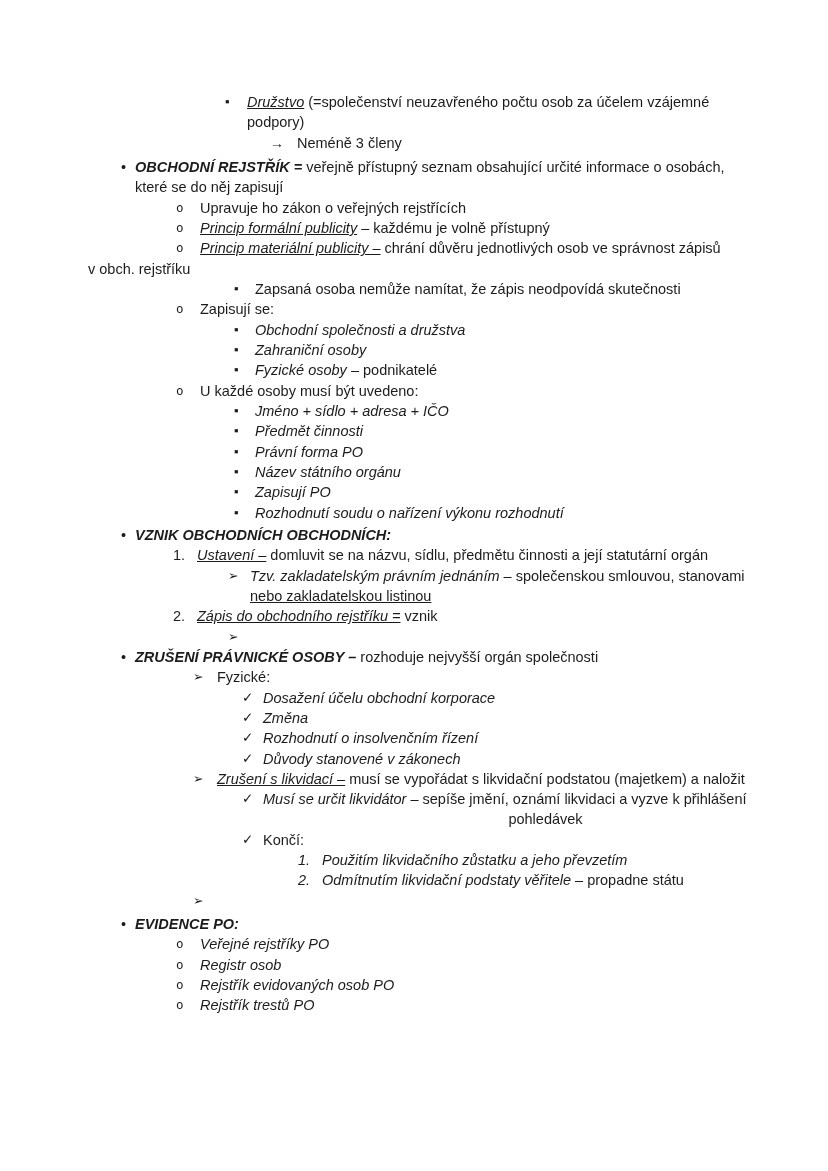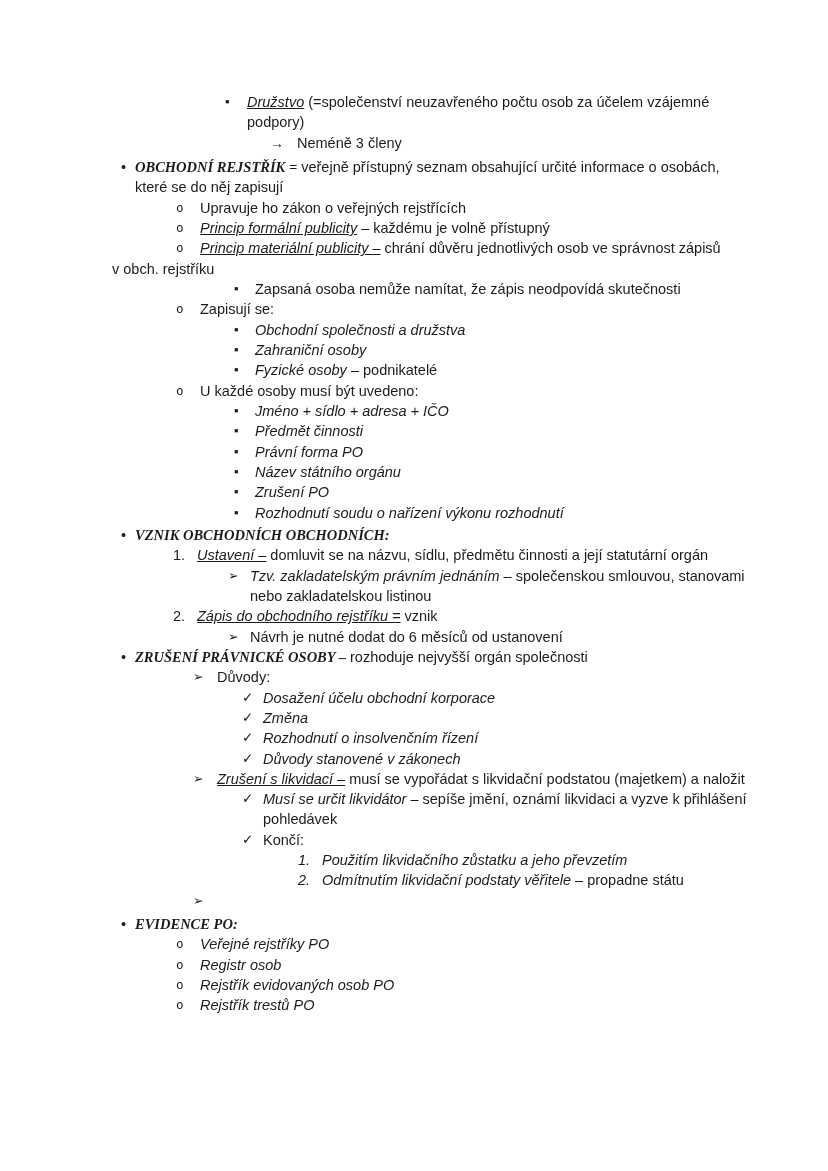--- a/index.html
+++ b/index.html
@@ -31,65 +31,65 @@
     top:0;
     line-height:20.33px;
   }
   .mk-dot       { font-size:14.5px; }
   .mk-circle    { font-size:12.5px; font-family:"DejaVu Sans Mono","Liberation Mono",monospace; }
   .mk-square    { font-size:13px; }
   .mk-arrowhead { font-size:12.5px; }
   .mk-arrow     { font-size:14px; }
   .mk-check     { font-size:13.5px; }
   .mk-num       { font-size:14.5px; }
-  .seg-b { font-weight:bold;font-family:Liberation Serif, serif; }
+  .seg-b { font-weight:bold; }
   .seg-i { font-style:italic; }
   .seg-u { text-decoration:underline; }
 </style>
 </head>
 <body>
 
 <div class="page">
   <div class="doc">
       <div class="line" style="padding-left: 247px;"><span class="mk mk-square" style="left: 225px;">▪</span><span class="seg-i seg-u">Družstvo</span><span> (=společenství neuzavřeného počtu osob za účelem vzájemné</span></div>
       <div class="line" style="padding-left: 247px;"><span>podpory)</span></div>
       <div class="line" style="padding-left: 297px;"><span class="mk mk-arrow" style="left: 270px;">→</span><span>Neméně 3 členy</span></div>
       <div class="line" style="padding-left: 135px; margin-top: 4px;"><span class="mk mk-dot" style="left: 121px;">•</span><span class="seg-b seg-i">OBCHODNÍ REJSTŘÍK =</span><span> veřejně přístupný seznam obsahující určité informace o osobách,</span></div>
       <div class="line" style="padding-left: 135px;"><span>které se do něj zapisují</span></div>
       <div class="line" style="padding-left: 200px;"><span class="mk mk-circle" style="left: 176px;">o</span><span>Upravuje ho zákon o veřejných rejstřících</span></div>
       <div class="line" style="padding-left: 200px;"><span class="mk mk-circle" style="left: 176px;">o</span><span class="seg-i seg-u">Princip formální publicity</span><span> – každému je volně přístupný</span></div>
       <div class="line" style="padding-left: 200px;"><span class="mk mk-circle" style="left: 176px;">o</span><span class="seg-i seg-u">Princip materiální publicity –</span><span> chrání důvěru jednotlivých osob ve správnost zápisů</span></div>
-      <div class="line" style="padding-left: 112px;"><span>v obch. rejstříku</span></div>
+      <div class="line" style="padding-left: 88px;"><span>v obch. rejstříku</span></div>
       <div class="line" style="padding-left: 255px;"><span class="mk mk-square" style="left: 234px;">▪</span><span>Zapsaná osoba nemůže namítat, že zápis neodpovídá skutečnosti</span></div>
       <div class="line" style="padding-left: 200px;"><span class="mk mk-circle" style="left: 176px;">o</span><span>Zapisují se:</span></div>
       <div class="line" style="padding-left: 255px;"><span class="mk mk-square" style="left: 234px;">▪</span><span class="seg-i">Obchodní společnosti a družstva</span></div>
       <div class="line" style="padding-left: 255px;"><span class="mk mk-square" style="left: 234px;">▪</span><span class="seg-i">Zahraniční osoby</span></div>
       <div class="line" style="padding-left: 255px;"><span class="mk mk-square" style="left: 234px;">▪</span><span class="seg-i">Fyzické osoby –</span><span> podnikatelé</span></div>
       <div class="line" style="padding-left: 200px;"><span class="mk mk-circle" style="left: 176px;">o</span><span>U každé osoby musí být uvedeno:</span></div>
       <div class="line" style="padding-left: 255px;"><span class="mk mk-square" style="left: 234px;">▪</span><span class="seg-i">Jméno + sídlo + adresa + IČO</span></div>
       <div class="line" style="padding-left: 255px;"><span class="mk mk-square" style="left: 234px;">▪</span><span class="seg-i">Předmět činnosti</span></div>
       <div class="line" style="padding-left: 255px;"><span class="mk mk-square" style="left: 234px;">▪</span><span class="seg-i">Právní forma PO</span></div>
       <div class="line" style="padding-left: 255px;"><span class="mk mk-square" style="left: 234px;">▪</span><span class="seg-i">Název státního orgánu</span></div>
-      <div class="line" style="padding-left: 255px;"><span class="mk mk-square" style="left: 234px;">▪</span><span class="seg-i">Zrušení PO</span></div>
+      <div class="line" style="padding-left: 255px;"><span class="mk mk-square" style="left: 234px;">▪</span><span class="seg-i">Zapisují PO</span></div>
       <div class="line" style="padding-left: 255px;"><span class="mk mk-square" style="left: 234px;">▪</span><span class="seg-i">Rozhodnutí soudu o nařízení výkonu rozhodnutí</span></div>
       <div class="line" style="padding-left: 135px; margin-top: 2px;"><span class="mk mk-dot" style="left: 121px;">•</span><span class="seg-b seg-i">VZNIK OBCHODNÍCH OBCHODNÍCH:</span></div>
       <div class="line" style="padding-left: 197px;"><span class="mk mk-num mk-num" style="left: 173px;">1.</span><span class="seg-i seg-u">Ustavení –</span><span> domluvit se na názvu, sídlu, předmětu činnosti a její statutární orgán</span></div>
       <div class="line" style="padding-left: 250px;"><span class="mk mk-arrowhead" style="left: 228px;">➢</span><span class="seg-i">Tzv. zakladatelským právním jednáním –</span><span> společenskou smlouvou, stanovami</span></div>
-      <div class="line" style="padding-left: 250px;"><span>nebo zakladatelskou listinou</span></div>
+      <div class="line" style="padding-left: 250px; text-decoration: underline;"><span>nebo zakladatelskou listinou</span></div>
       <div class="line" style="padding-left: 197px;"><span class="mk mk-num mk-num" style="left: 173px;">2.</span><span class="seg-i seg-u">Zápis do obchodního rejstříku =</span><span> vznik</span></div>
-      <div class="line" style="padding-left: 250px;"><span class="mk mk-arrowhead" style="left: 228px;">➢</span><span>Návrh je nutné dodat do 6 měsíců od ustanovení</span></div>
+      <div class="line" style="padding-left: 250px;"><span class="mk mk-arrowhead" style="left: 228px;">➢</span></div>
       <div class="line" style="padding-left: 135px;"><span class="mk mk-dot" style="left: 121px;">•</span><span class="seg-b seg-i">ZRUŠENÍ PRÁVNICKÉ OSOBY –</span><span> rozhoduje nejvyšší orgán společnosti</span></div>
-      <div class="line" style="padding-left: 217px;"><span class="mk mk-arrowhead" style="left: 193px;">➢</span><span>Důvody:</span></div>
+      <div class="line" style="padding-left: 217px;"><span class="mk mk-arrowhead" style="left: 193px;">➢</span><span>Fyzické:</span></div>
       <div class="line" style="padding-left: 263px;"><span class="mk mk-check" style="left: 242px;">✓</span><span class="seg-i">Dosažení účelu obchodní korporace</span></div>
       <div class="line" style="padding-left: 263px;"><span class="mk mk-check" style="left: 242px;">✓</span><span class="seg-i">Změna</span></div>
       <div class="line" style="padding-left: 263px;"><span class="mk mk-check" style="left: 242px;">✓</span><span class="seg-i">Rozhodnutí o insolvenčním řízení</span></div>
       <div class="line" style="padding-left: 263px;"><span class="mk mk-check" style="left: 242px;">✓</span><span class="seg-i">Důvody stanovené v zákonech</span></div>
       <div class="line" style="padding-left: 217px;"><span class="mk mk-arrowhead" style="left: 193px;">➢</span><span class="seg-i seg-u">Zrušení s likvidací –</span><span> musí se vypořádat s likvidační podstatou (majetkem) a naložit</span></div>
       <div class="line" style="padding-left: 263px;"><span class="mk mk-check" style="left: 242px;">✓</span><span class="seg-i">Musí se určit likvidátor</span><span> – sepíše jmění, oznámí likvidaci a vyzve k přihlášení</span></div>
-      <div class="line" style="padding-left: 263px;"><span>pohledávek</span></div>
+      <div class="line" style="padding-left: 263px; text-align: center;"><span>pohledávek</span></div>
       <div class="line" style="padding-left: 263px;"><span class="mk mk-check" style="left: 242px;">✓</span><span>Končí:</span></div>
       <div class="line" style="padding-left: 322px;"><span class="mk mk-num seg-i" style="left: 298px;">1.</span><span class="seg-i">Použitím likvidačního zůstatku a jeho převzetím</span></div>
       <div class="line" style="padding-left: 322px;"><span class="mk mk-num seg-i" style="left: 298px;">2.</span><span class="seg-i">Odmítnutím likvidační podstaty věřitele</span><span> – propadne státu</span></div>
       <div class="line" style="padding-left: 217px;"><span class="mk mk-arrowhead" style="left: 193px;">➢</span></div>
       <div class="line" style="padding-left: 135px; margin-top: 3px;"><span class="mk mk-dot" style="left: 121px;">•</span><span class="seg-b seg-i">EVIDENCE PO:</span></div>
       <div class="line" style="padding-left: 200px;"><span class="mk mk-circle" style="left: 176px;">o</span><span class="seg-i">Veřejné rejstříky PO</span></div>
       <div class="line" style="padding-left: 200px;"><span class="mk mk-circle" style="left: 176px;">o</span><span class="seg-i">Registr osob</span></div>
       <div class="line" style="padding-left: 200px;"><span class="mk mk-circle" style="left: 176px;">o</span><span class="seg-i">Rejstřík evidovaných osob PO</span></div>
       <div class="line" style="padding-left: 200px;"><span class="mk mk-circle" style="left: 176px;">o</span><span class="seg-i">Rejstřík trestů PO</span></div>
     </div>

